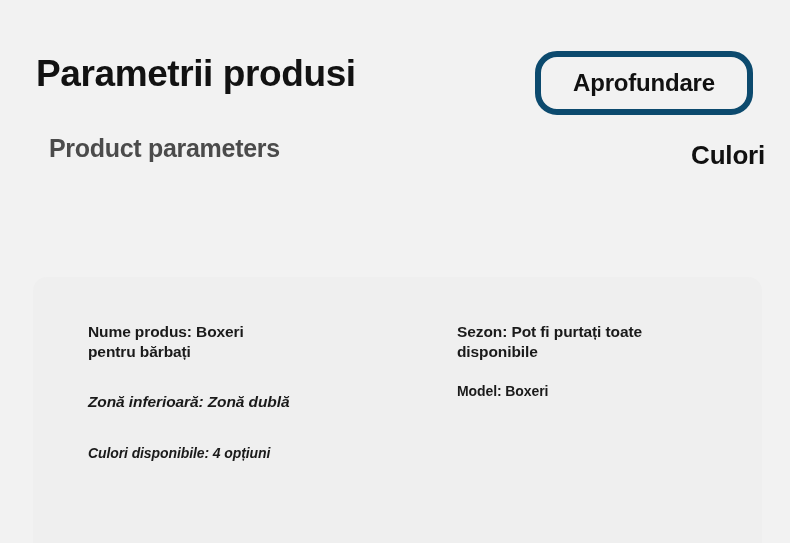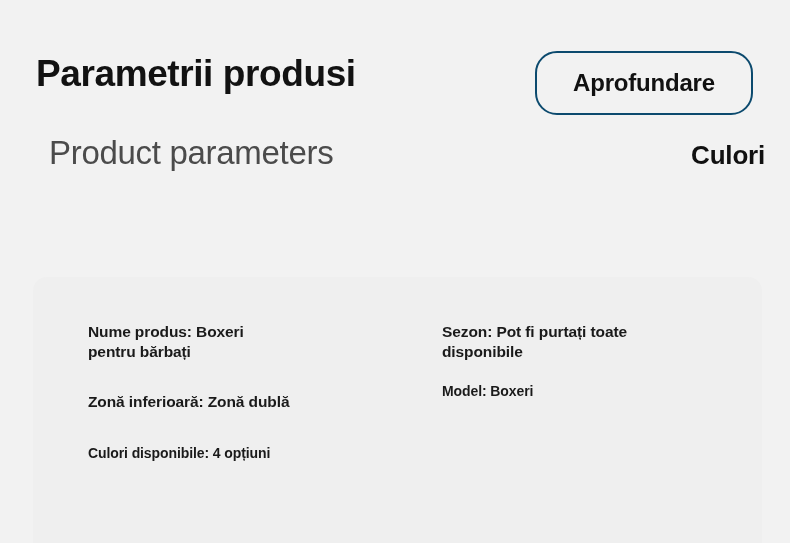--- a/index.html
+++ b/index.html
@@ -41,36 +41,36 @@
     letter-spacing: -0.4px;
     color: #121212;
     line-height: 1.08;
     white-space: nowrap;
   }
 
   .subtitle {
     position: absolute;
     left: 49px;
     top: 135px;
-    font-size: 33px;
-    font-weight: 400;
+    font-size: 25px;
+    font-weight: 700;
     letter-spacing: -0.3px;
     color: #4b4b4b;
     line-height: 1.1;
     white-space: nowrap;
   }
 
   .pill-button {
     position: absolute;
     left: 535px;
     top: 51px;
     width: 218px;
     height: 64px;
     box-sizing: border-box;
-    border: 2px solid #0c4a6e;
+    border: 6px solid #0c4a6e;
     border-radius: 22px;
     background: #f2f2f2;
     display: flex;
     align-items: center;
     justify-content: center;
     cursor: pointer;
   }
   .pill-button-label {
     font-size: 24px;
     font-weight: 700;
@@ -95,30 +95,30 @@
     position: absolute;
     left: 0;
     top: 322px;
     width: 790px;
   }
   .col {
     position: absolute;
     top: 0;
   }
   .col-left  { left: 88px; width: 340px; }
-  .col-right { left: 442px; width: 330px; }
+  .col-right { left: 457px; width: 330px; }
 
   .param-row {
     font-weight: 700;
     color: #1a1a1a;
     letter-spacing: -0.1px;
   }
   .sz-16 { font-size: 15.5px; line-height: 20px; }
   .sz-18 { font-size: 14px;   line-height: 23px; }
-  .gap-b { margin-top: 30px; }
+  .gap-b { margin-top: 30px; font-style: italic; }
   .gap-c { margin-top: 18px; }
 </style>
 </head>
 <body>
 
 <div id="page">
 
   <div class="param-panel"></div>
 
   <div class="title">Parametrii produsi</div>

